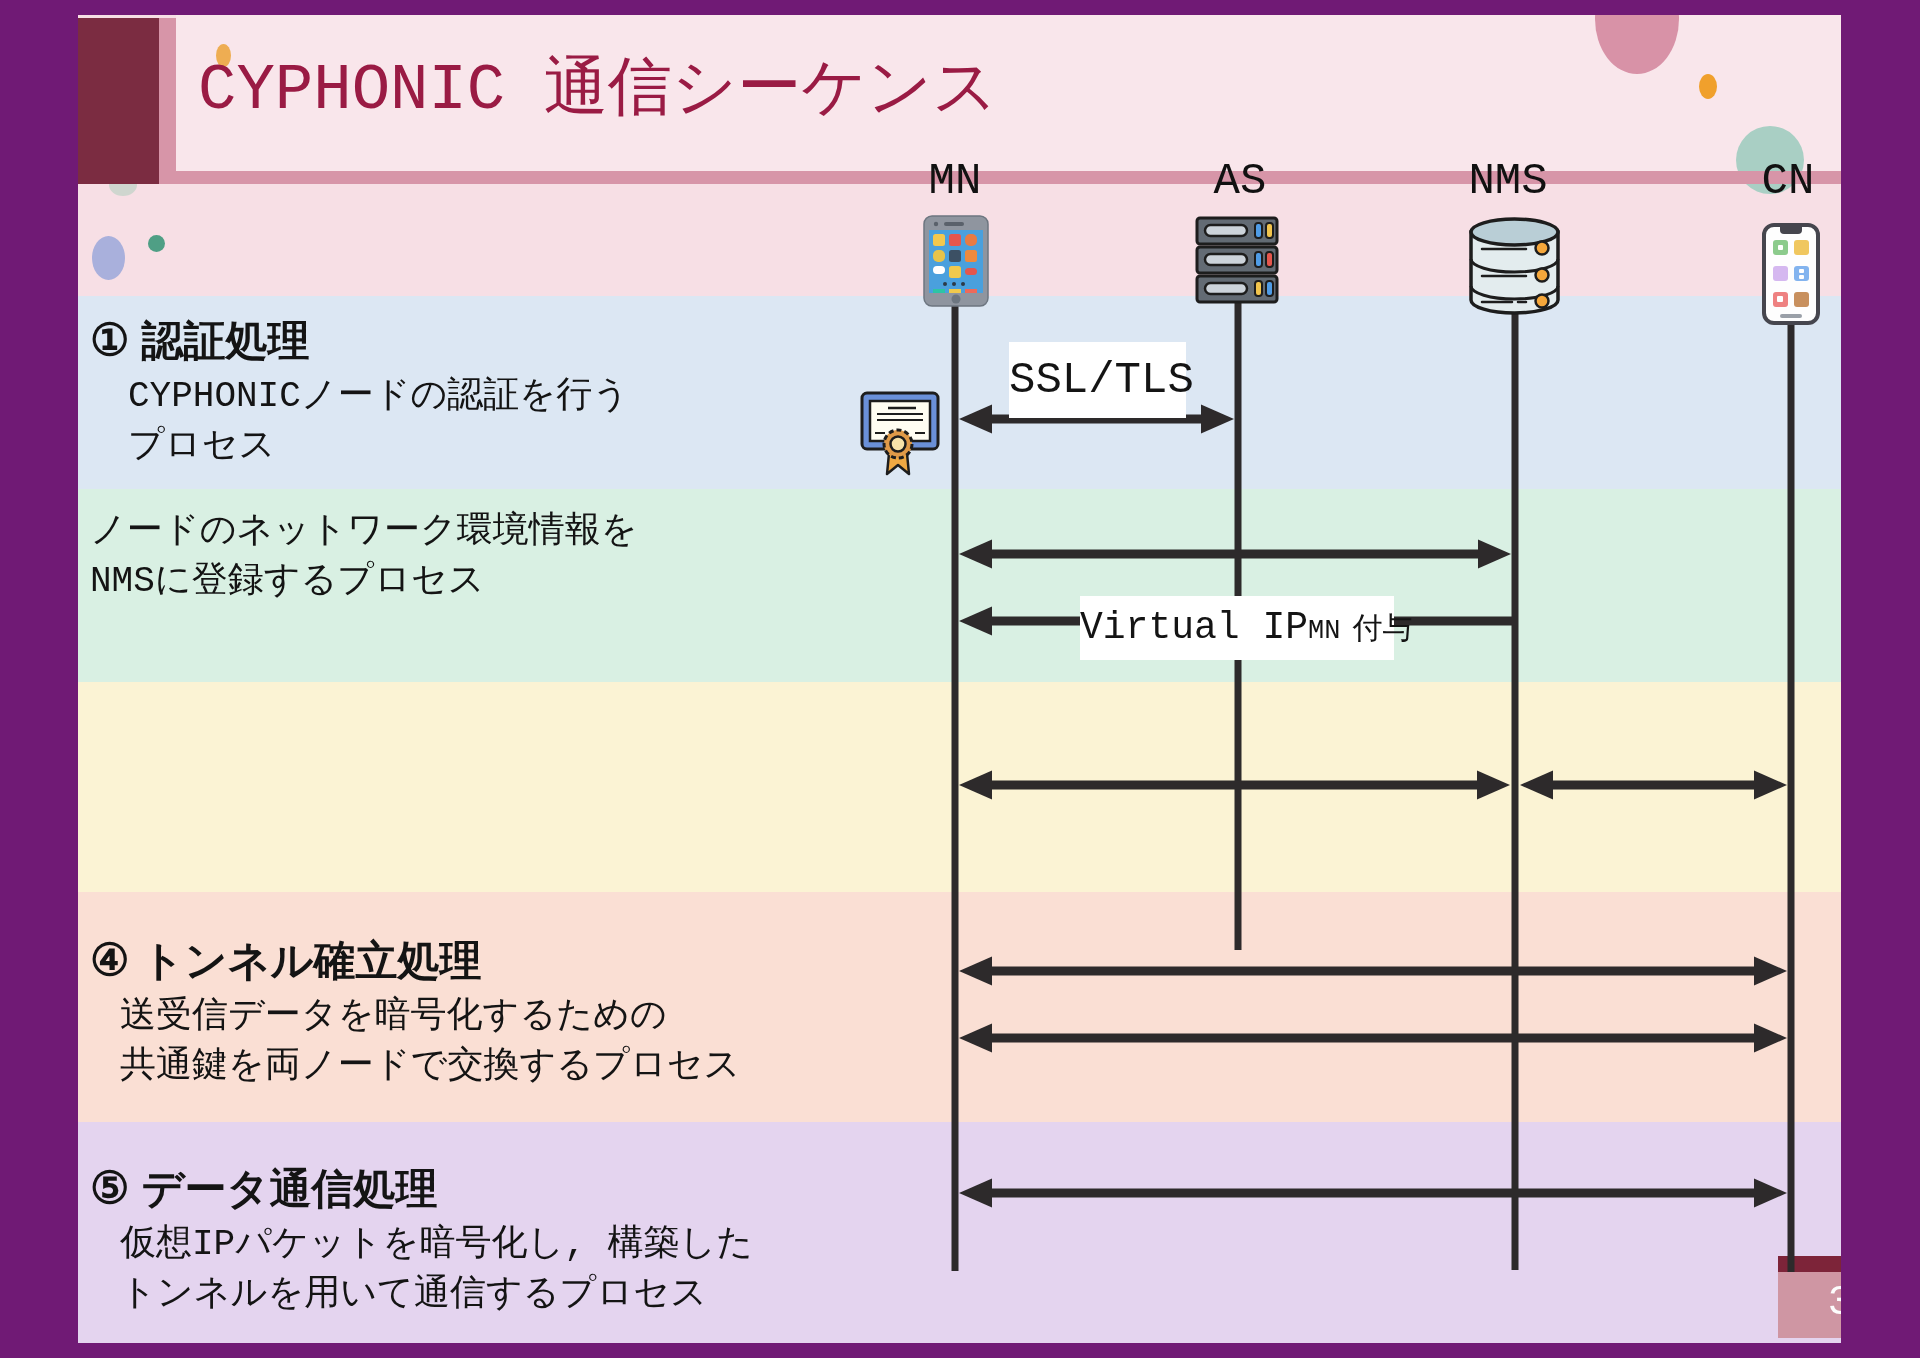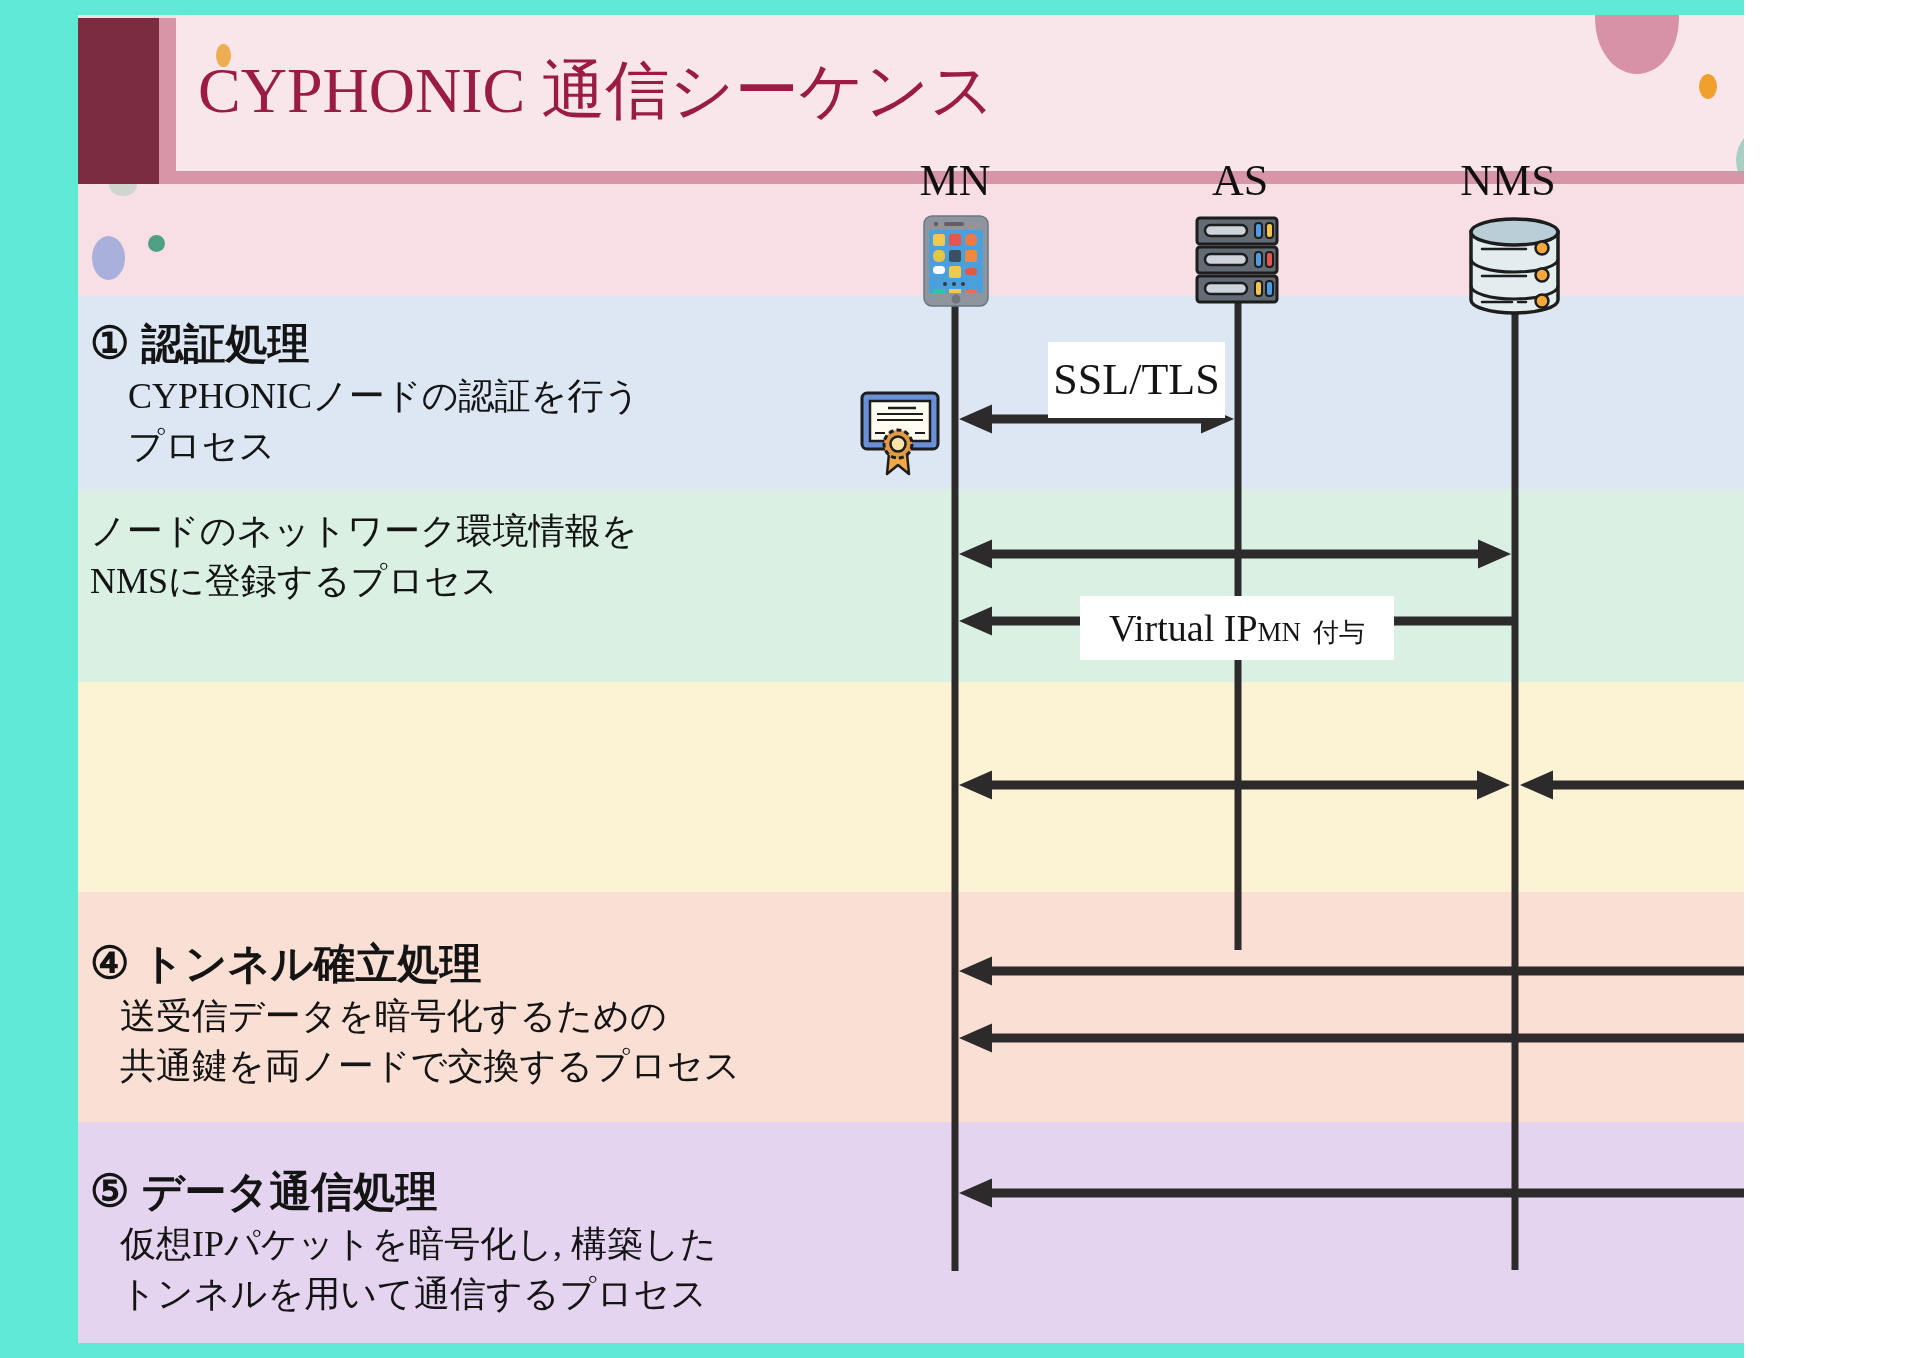--- a/index.html
+++ b/index.html
@@ -1,17 +1,17 @@
 <!DOCTYPE html>
 <html><head>
 <meta charset="utf-8">
 <style>
   html,body{margin:0;padding:0;background:#fff;}
-  .canvas{position:relative;width:1744px;height:1358px;background:#5eead4;overflow:hidden;
-          font-family:Liberation Serif, serif;}
+  .canvas{position:relative;width:1920px;height:1358px;background:#701a75;overflow:hidden;
+          font-family:Liberation Mono, monospace;}
   .slide{position:absolute;left:78px;top:15px;width:1763px;height:1328px;background:#f7dfe5;overflow:hidden;}
 
   
   .title-bg{position:absolute;left:98px;top:0;right:0;height:156px;background:#f9e6eb;}
   .title-block{position:absolute;left:0;top:3px;width:81px;height:166px;background:#7b2c41;}
   .title-vstripe{position:absolute;left:81px;top:3px;width:17px;height:166px;background:#d795a8;}
   .title-hstripe{position:absolute;left:98px;top:156px;width:1665px;height:13px;background:#d795a8;}
   .slide-title{position:absolute;left:120px;top:44px;font-size:64px;line-height:1.0;color:#9a1b44;white-space:nowrap;}
 
   
@@ -43,25 +43,25 @@
   .s3 .body,.s4 .body,.s5 .body{margin-left:30px}
 
   
   .node-label{position:absolute;top:142px;font-size:44px;color:#111;transform:translateX(-50%);line-height:1.1;}
 
   
   .diagram{position:absolute;left:0;top:0;z-index:4;pointer-events:none;}
 
   
   .msg-label{position:absolute;background:#ffffff;color:#141414;text-align:center;z-index:5;white-space:nowrap;}
-  .lbl-ssl{left:931px;top:327px;width:177px;height:76px;font-size:44px;line-height:76px;margin-left:39px;}
+  .lbl-ssl{left:931px;top:327px;width:177px;height:76px;font-size:44px;line-height:76px;}
   .lbl-vip{left:1002px;top:581px;width:314px;height:64px;line-height:64px;}
   .lbl-vip .vip-main{font-size:38px;}
   .lbl-vip .vip-sub{font-size:27px;}
-  .lbl-vip .vip-suffix{font-size:26px;margin-left:12px;}
+  .lbl-vip .vip-suffix{font-size:30px;margin-left:12px;}
 
   
   .page-box{position:absolute;left:1700px;top:1241px;width:115px;height:82px;background:#cf96a3;z-index:3;}
   .page-box .bar{position:absolute;left:0;top:0;width:115px;height:16px;background:#7d2439;}
   .page-box .num{position:absolute;right:15px;top:22px;font-size:42px;color:#fdfdfd;line-height:1.2;}
 </style>
 </head>
 <body>
 
 <div class="canvas">

